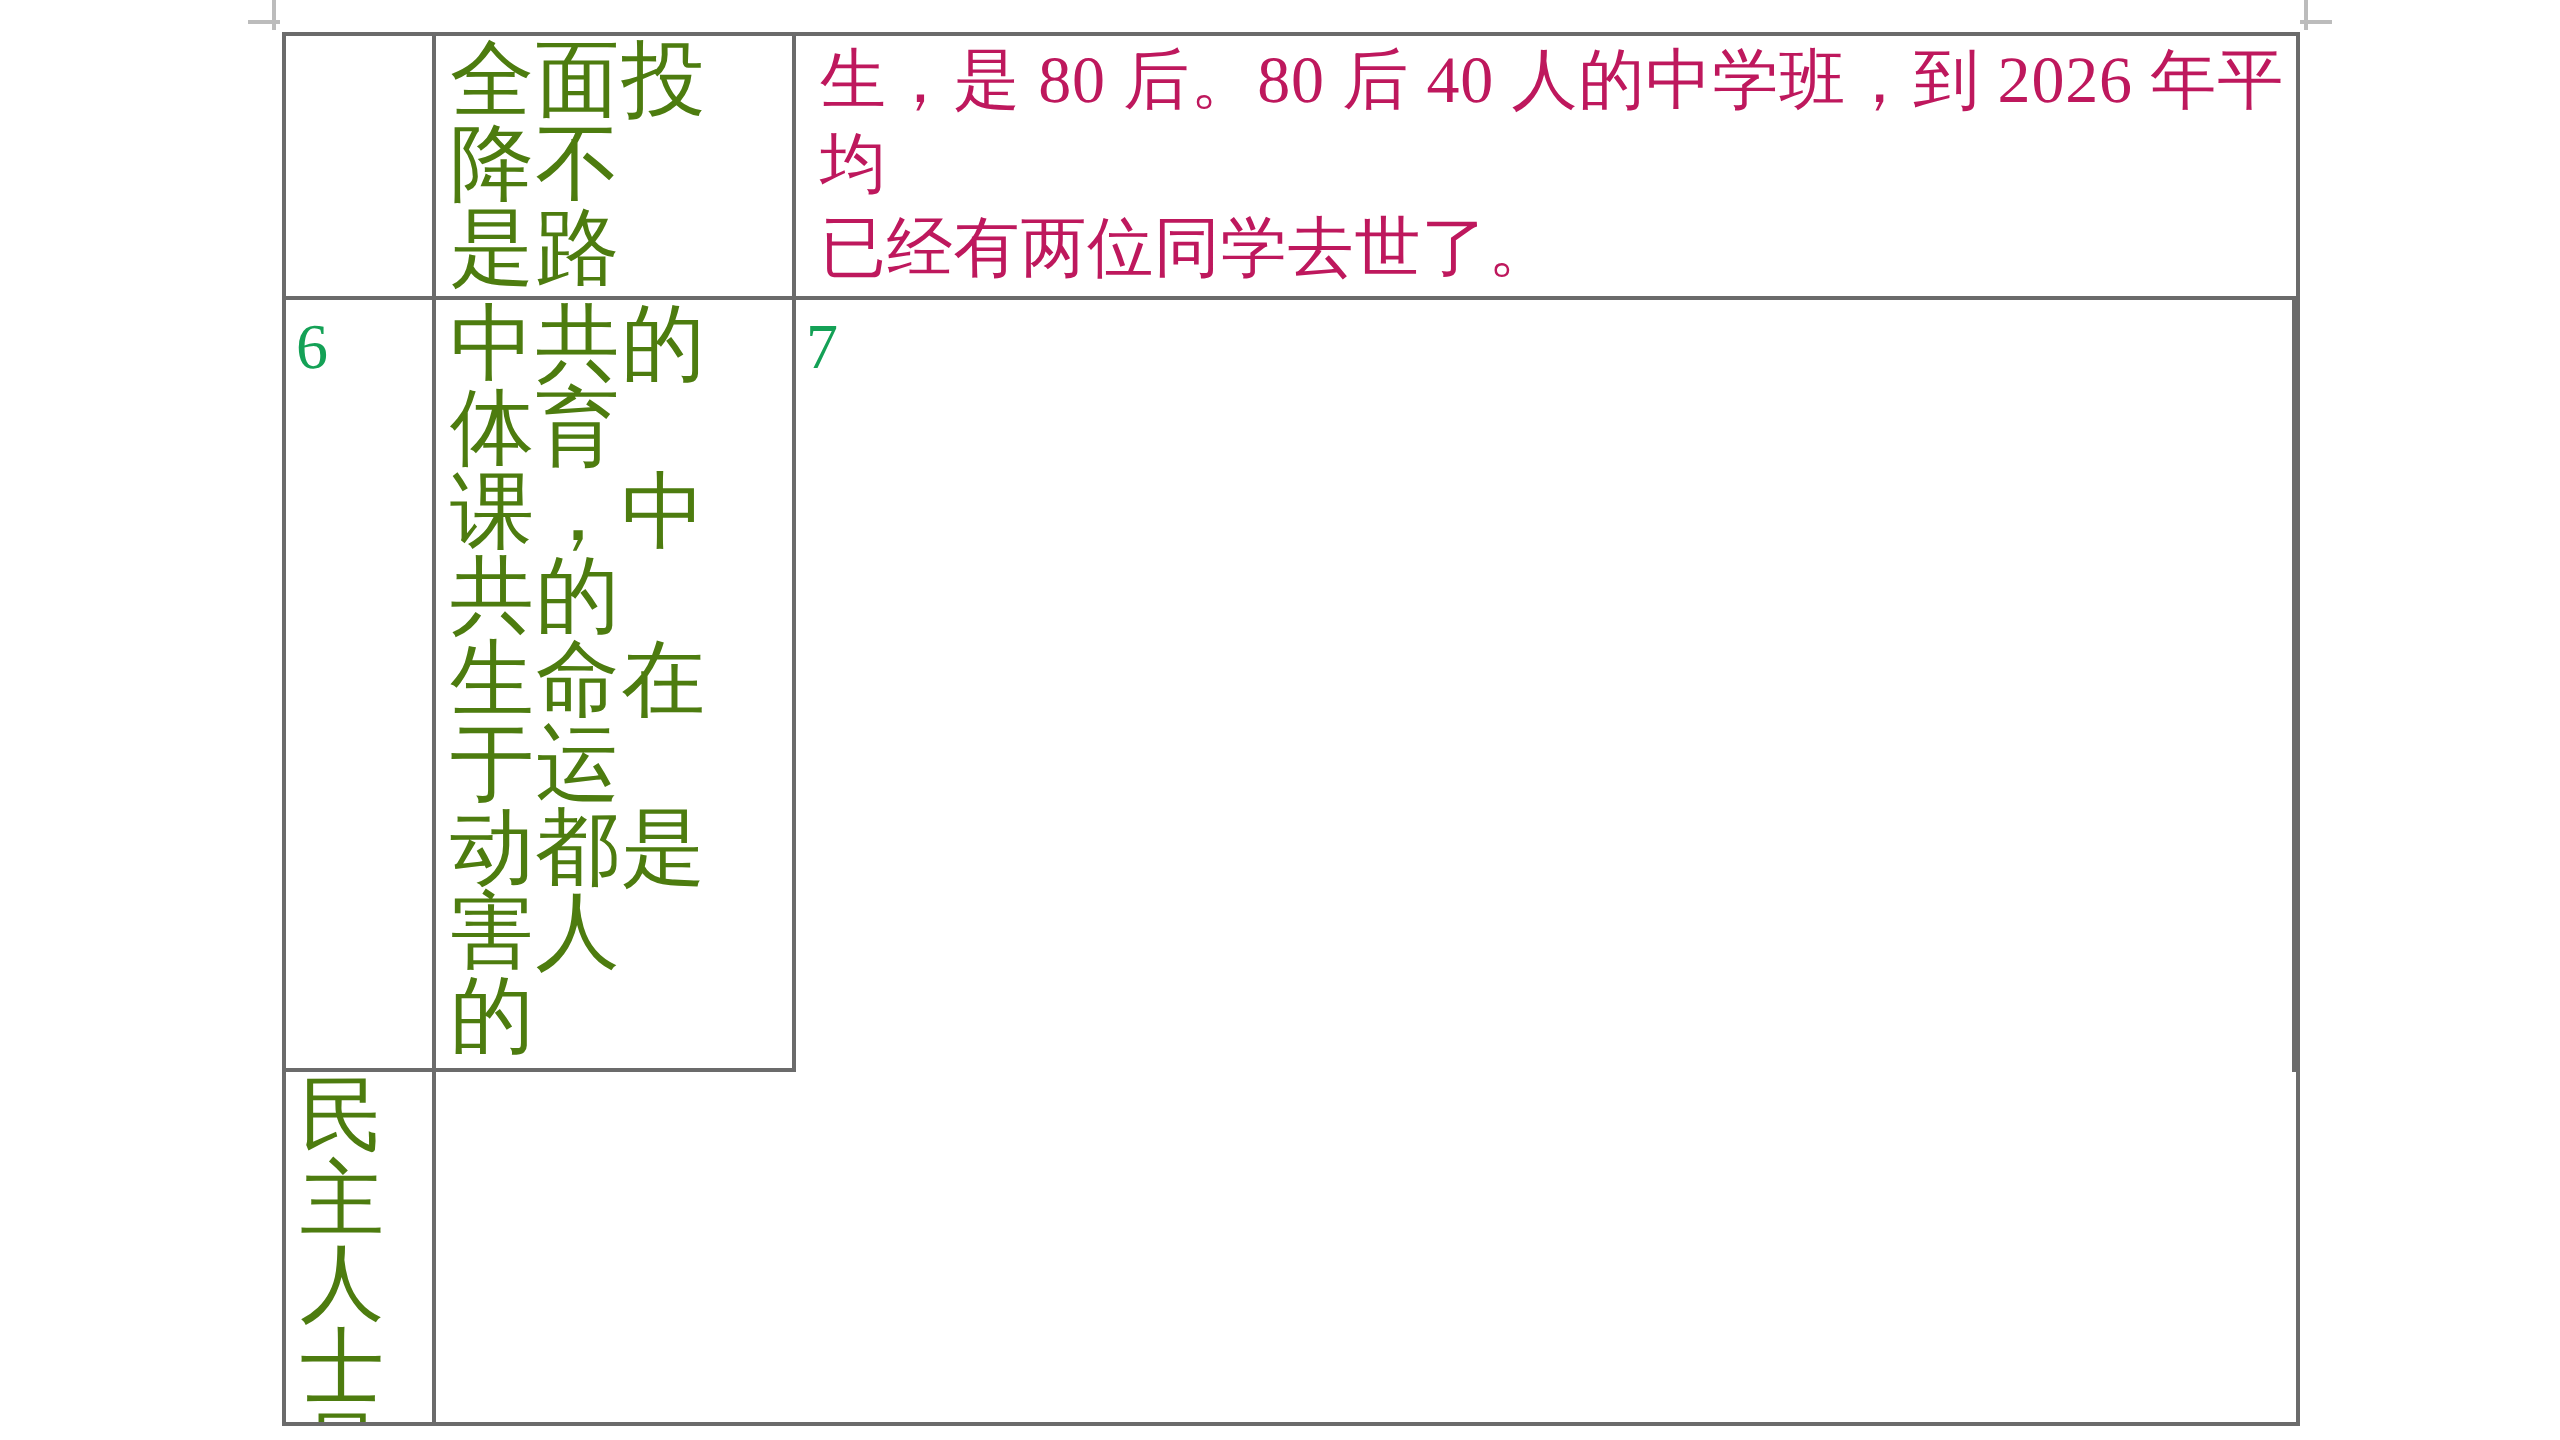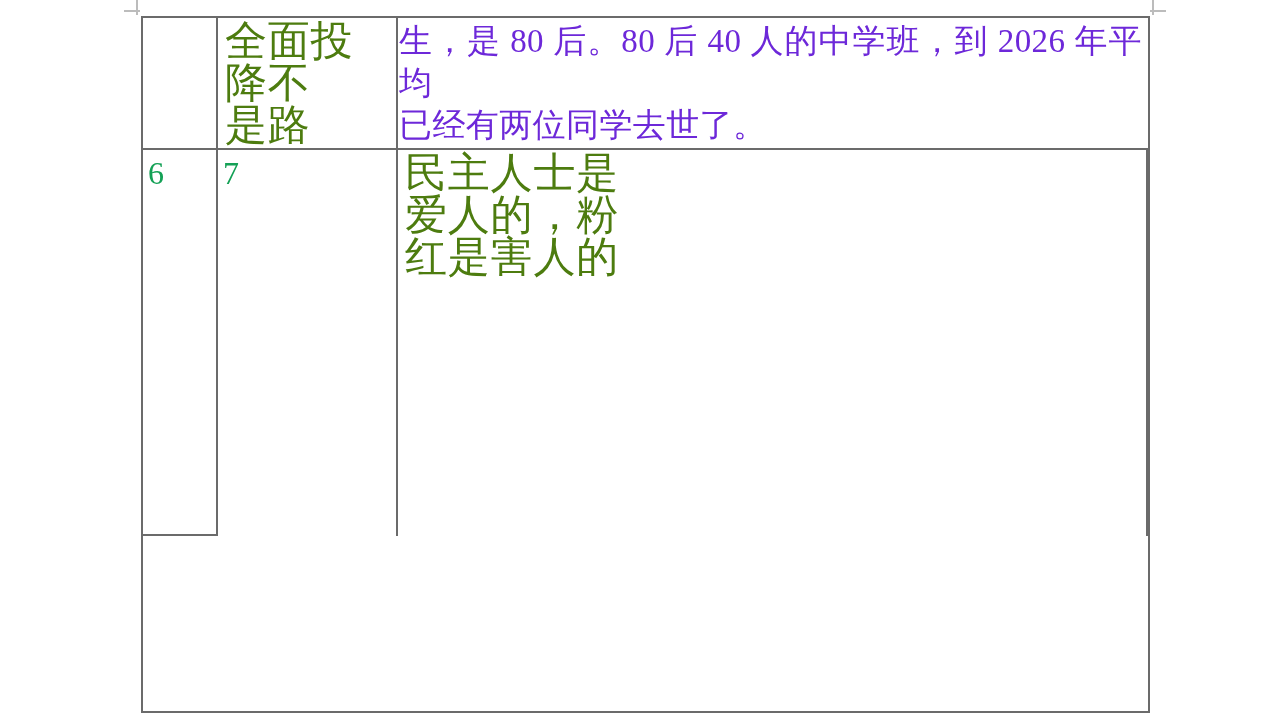--- a/index.html
+++ b/index.html
@@ -28,23 +28,23 @@
     font-size:32px;line-height:42px;
     color:#14a156;
   }
   .c-title{
     padding:2px 0 0 7px;
     font-size:42px;line-height:42px;letter-spacing:0.8px;
     color:#4d7c0f;
     white-space:pre-line;
   }
   .c-body{
-    padding:2px 6px 0 1px;
+    padding:2px 6px 0 12px;
     font-size:33px;line-height:42px;letter-spacing:0.4px;
-    color:#6d28d9;
+    color:#be185d;
     white-space:pre-line;
     text-align:justify;
   }
   
   .mark{position:absolute;background:#bcbcbc;}
 </style>
 </head>
 <body>
 
 <div id="page">
@@ -56,20 +56,25 @@
 
   <div id="doc-table">
 
     <div class="cell c-num b-right b-bottom"></div>
     <div class="cell c-title b-right b-bottom">全面投降不
 是路</div>
     <div class="cell c-body b-bottom">生，是 80 后。80 后 40 人的中学班，到 2026 年平均
 已经有两位同学去世了。</div>
 
     <div class="cell c-num b-right b-bottom">6</div>
+    <div class="cell c-title b-right b-bottom">中共的体育
+课，中共的
+生命在于运
+动都是害人
+的</div>
 
     <div class="cell c-num b-right">7</div>
     <div class="cell c-title b-right">民主人士是
 爱人的，粉
 红是害人的</div>
 
   </div>
 </div>
 
 </body></html>

